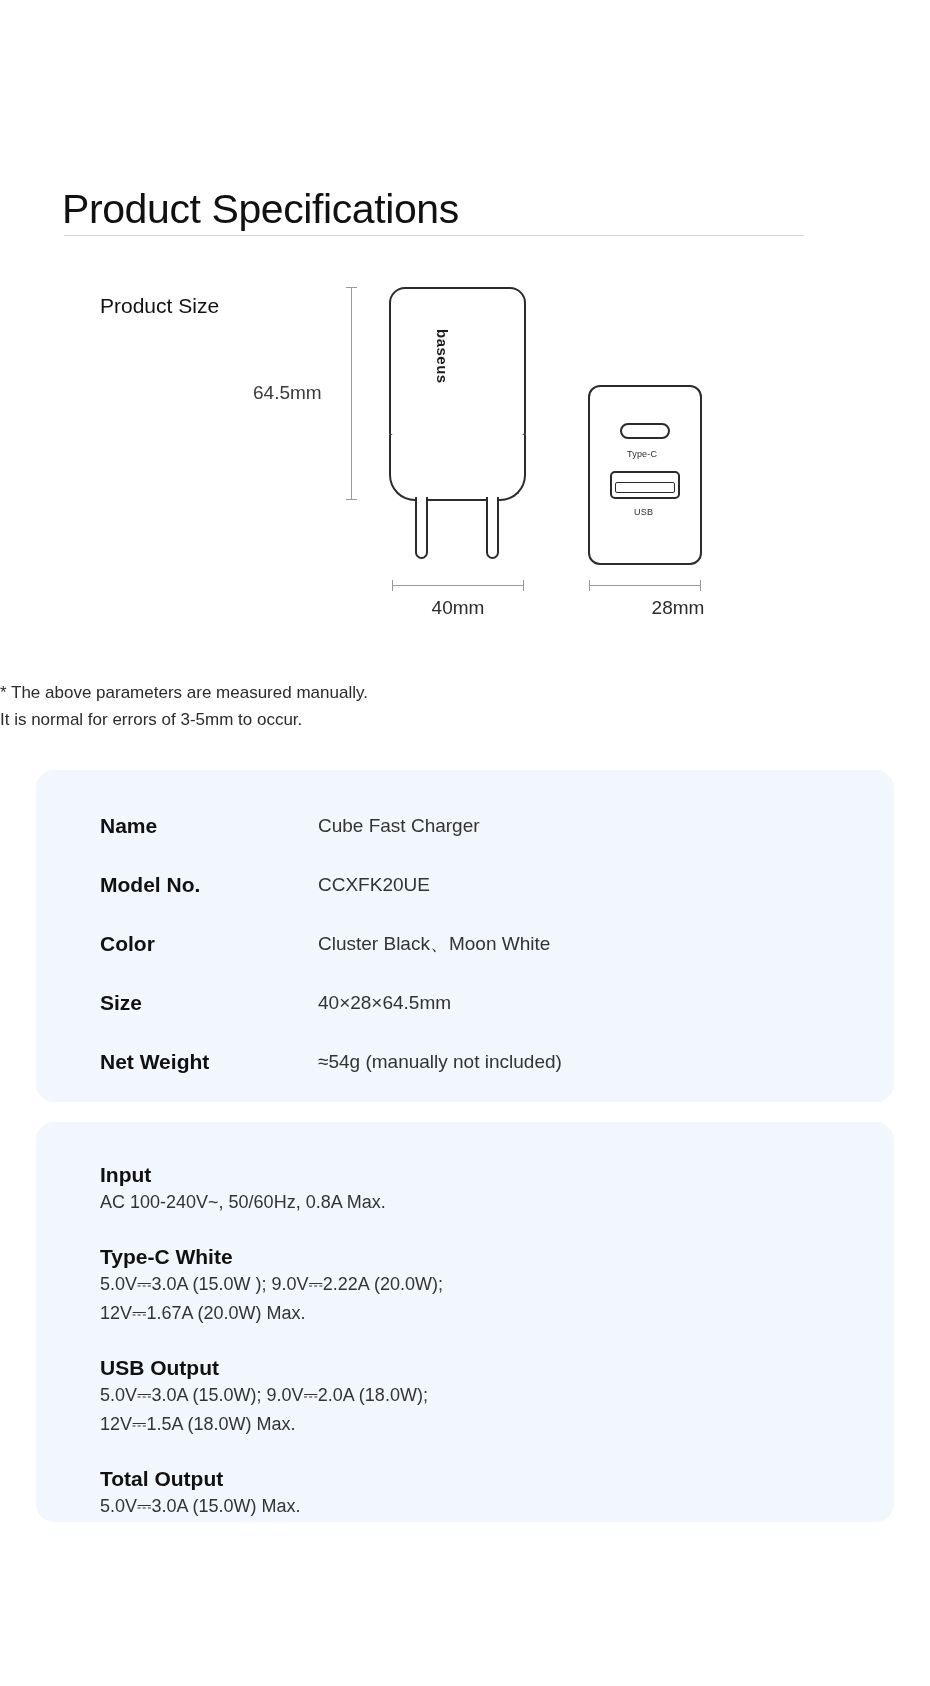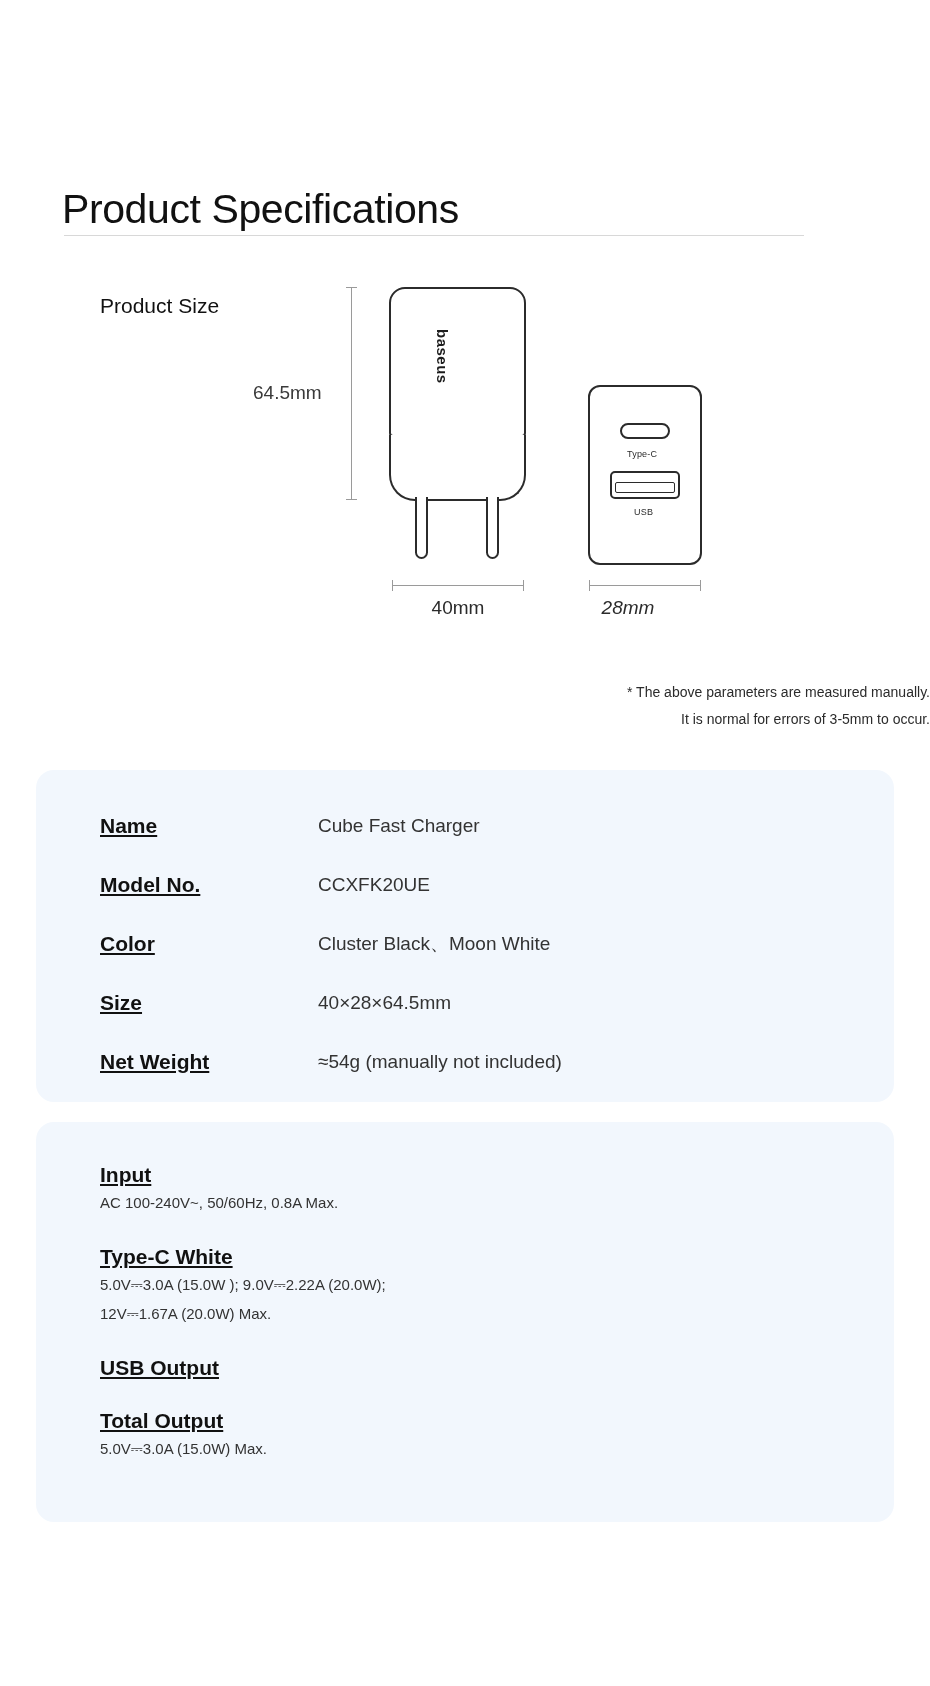--- a/index.html
+++ b/index.html
@@ -206,30 +206,30 @@
   .hline.width-side { left: 589px; width: 112px; }
 
   .dim-text {
     position: absolute;
     top: 578px;
     font-size: 19px;
     color: #2b2b2b;
     text-align: center;
   }
   .dim-text.front { left: 392px; width: 132px; text-align: center; }
-  .dim-text.side { left: 572px; width: 112px; font-style: italic; }
+  .dim-text.side { left: 622px; width: 112px; }
 
   
   .note {
     position: absolute;
     left: 0;
     top: 660px;
     width: 930px;
-    text-align: right;
-    font-size: 14px;
+    text-align: left;
+    font-size: 17px;
     line-height: 27px;
     color: #2b2b2b;
   }
 
   
   .spec-card {
     position: absolute;
     left: 36px;
     width: 858px;
     background: #f2f7fd;
@@ -242,32 +242,31 @@
     display: flex;
     align-items: flex-start;
   }
   .spec-card.one .spec-row { padding: 0 0 0 64px; height: 59px; align-items: center; }
   .spec-card.one .rows { padding-top: 26px; }
 
   .spec-key {
     font-size: 21px;
     font-weight: 700;
     color: #111111;
-    text-decoration: underline;
   }
   .spec-card.one .spec-key { width: 218px; }
   .spec-val {
     font-size: 19px;
     color: #333333;
   }
 
   .spec-card.two .rows { padding-top: 40px; }
   .spec-card.two .spec-row { padding: 0 0 0 64px; margin-bottom: 27px; flex-direction: column; }
   .spec-card.two .spec-key { width: 218px; font-size: 21px; line-height: 26px; }
-  .spec-card.two .spec-val { font-size: 15px; line-height: 29px; color: #333333; }
+  .spec-card.two .spec-val { font-size: 18px; line-height: 29px; color: #333333; }
 </style>
 </head>
 <body>
 
 <div class="page">
 
   <h1 class="title">Product Specifications</h1>
   <div class="title-rule"></div>
 
   <div class="size-label">Product Size</div>
@@ -334,20 +333,24 @@
       </div>
       <div class="spec-row">
         <div class="spec-key">Type-C White</div>
         <div class="spec-val">
           <div>5.0V⎓3.0A (15.0W ); 9.0V⎓2.22A (20.0W);</div>
           <div>12V⎓1.67A (20.0W) Max.</div>
         </div>
       </div>
       <div class="spec-row">
         <div class="spec-key">USB Output</div>
+        <div class="spec-val">
+          <div>5.0V⎓3.0A (15.0W); 9.0V⎓2.0A (18.0W);</div>
+          <div>12V⎓1.5A (18.0W) Max.</div>
+        </div>
       </div>
       <div class="spec-row">
         <div class="spec-key">Total Output</div>
         <div class="spec-val">
           <div>5.0V⎓3.0A (15.0W) Max.</div>
         </div>
       </div>
     </div>
   </div>
 

